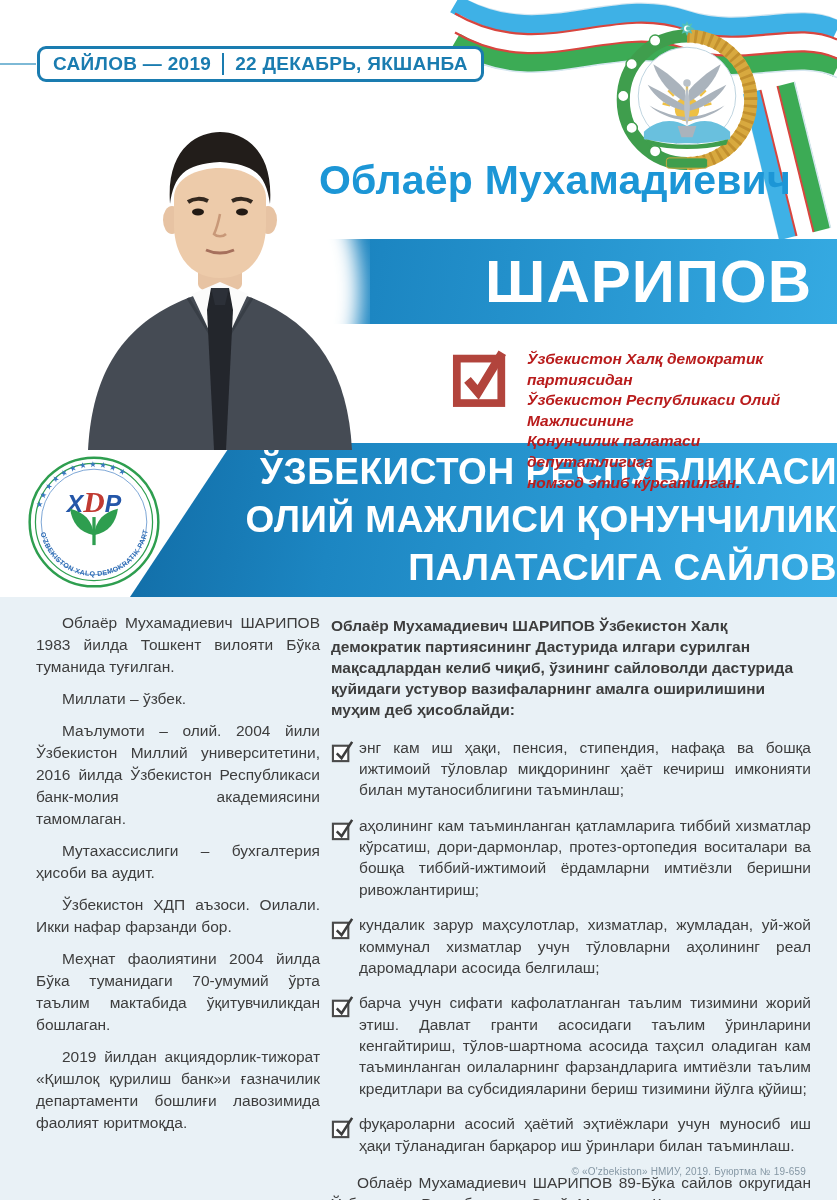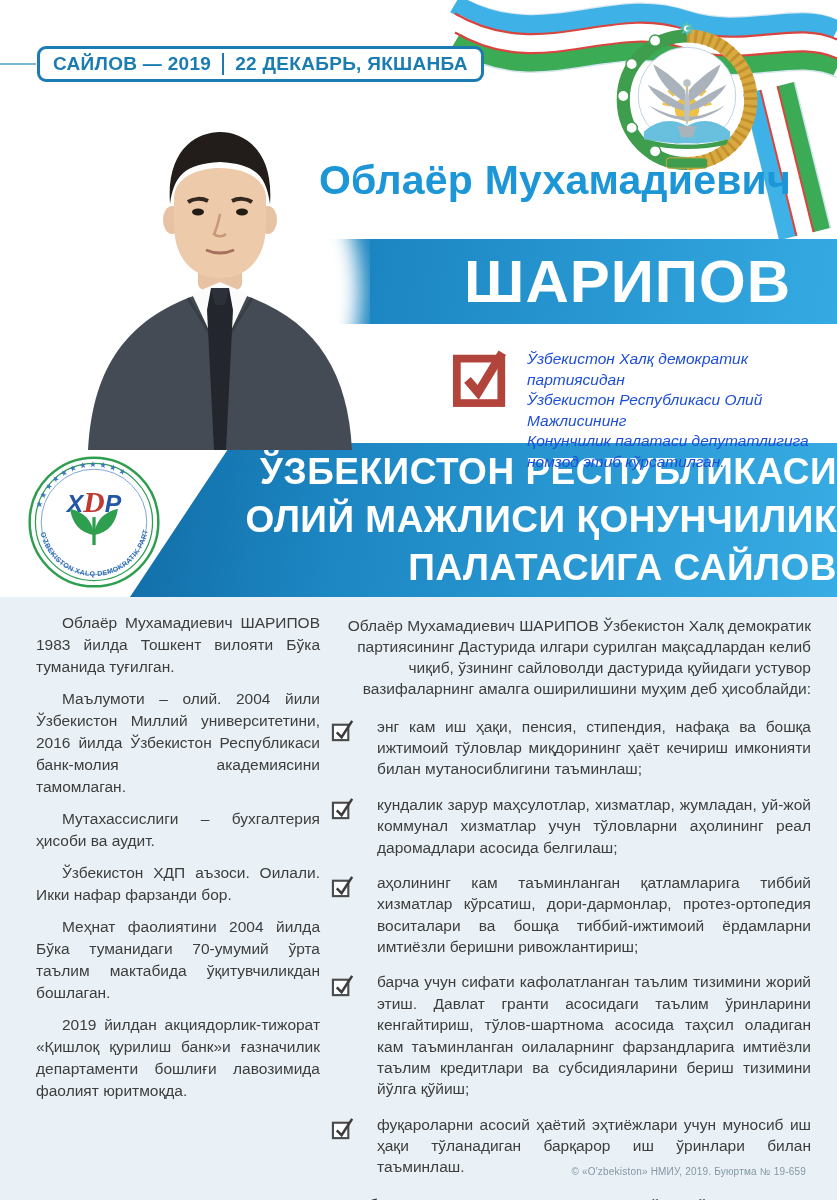--- a/index.html
+++ b/index.html
@@ -18,49 +18,49 @@
   
   .flagsvg{position:absolute;left:400px;top:0;width:437px;height:255px;z-index:1;}
   .emblemsvg{position:absolute;left:612px;top:20px;width:150px;height:152px;z-index:2;}
 
   
   .firstname{position:absolute;right:46px;top:157px;font-size:41px;font-weight:bold;color:#1c96d6;
              letter-spacing:.2px;z-index:4;margin-left:42px;}
   .band1{position:absolute;left:0;top:239px;width:837px;height:85px;
          background:linear-gradient(100deg,#0b5d95 0%,#1c86c2 45%,#35aae2 100%);
          clip-path:polygon(178px 0,837px 0,837px 85px,142px 85px);
-         display:flex;align-items:center;justify-content:flex-end;padding-right:46px;box-sizing:border-box;z-index:2;}
+         display:flex;align-items:center;justify-content:flex-end;padding-right:25px;box-sizing:border-box;z-index:2;}
   .surname{color:#ffffff;font-size:60px;font-weight:bold;letter-spacing:1px;}
 
   .portrait{position:absolute;left:70px;top:112px;width:300px;height:338px;z-index:3;}
 
   
   .nomination{position:absolute;left:452px;top:344px;display:flex;gap:17px;width:370px;z-index:4;}
   .redcheck{width:58px;height:64px;flex:none;}
-  .nom-lines{font-size:15.5px;font-weight:normal;font-style:italic;color:#1d4ed8;line-height:1.33;padding-top:5px;}
+  .nom-lines{font-size:15.5px;font-weight:bold;font-style:italic;color:#b91c1c;line-height:1.33;padding-top:5px;}
 
   
   .band2{position:absolute;left:0;top:443px;width:837px;height:154px;
          background:linear-gradient(100deg,#0b5d95 0%,#1c86c2 40%,#38ace4 100%);
          clip-path:polygon(232px 0,837px 0,837px 154px,130px 154px);
          display:flex;flex-direction:column;justify-content:center;align-items:flex-end;
          box-sizing:border-box;color:#fff;font-weight:bold;font-size:37px;
          line-height:1.3;letter-spacing:.5px;text-align:right;z-index:1;}
 
   .logosvg{position:absolute;left:28px;top:456px;width:132px;height:132px;z-index:5;}
 
   
   .body-bg{position:absolute;left:0;top:597px;width:837px;height:603px;background:#e9f1f6;z-index:0;}
   .bio{position:absolute;left:36px;top:612px;width:284px;font-size:15.5px;line-height:1.42;
        color:#3d3d3d;text-align:justify;z-index:2;}
   .bio p{margin:0 0 10px;text-indent:26px;}
   .program{position:absolute;left:331px;top:616px;width:480px;color:#3d3d3d;font-size:15.5px;
            line-height:1.38;z-index:2;}
-  .intro{font-weight:normal;text-align:right;margin:0 0 16px;line-height:1.35;}
-  .item{display:flex;gap:21px;margin-bottom:14px;}
+  .intro{font-weight:bold;text-align:left;margin:0 0 16px;line-height:1.35;}
+  .item{display:flex;gap:3px;margin-bottom:14px;}
   .item svg{width:25px;height:25px;flex:none;margin-top:2px;}
   .item p{margin:0;text-align:justify;}
   .closing{margin:16px 0 0;text-indent:26px;text-align:justify;}
 
   .footer{position:absolute;right:31px;top:1166px;font-size:10px;color:#8496a3;letter-spacing:.2px;z-index:2;}
 </style>
 </head>
 <body>
 
 <div class="poster">
@@ -211,20 +211,21 @@
     <path d="M80,96 C98,93 107,80 109,64 C92,68 82,78 80,96 Z" fill="#2e9e4f"></path>
     <text font-size="8.5" font-weight="bold" fill="#2f6db5" letter-spacing="0.5">
       <textPath href="#arcBot" startOffset="2">O'ZBEKISTON  XALQ  DEMOKRATIK  PARTIYASI</textPath>
     </text>
   </svg>
 
   <div class="body-bg"></div>
 
   <div class="bio">
     <p>Облаёр Мухамадиевич ШАРИПОВ 1983 йилда Тошкент вилояти Бўка туманида туғилган.</p>
+    <p>Миллати – ўзбек.</p>
     <p>Маълумоти – олий. 2004 йили Ўзбекистон Миллий университетини, 2016 йилда Ўзбекистон Республикаси банк-молия академиясини тамомлаган.</p>
     <p>Мутахассислиги – бухгалтерия ҳисоби ва аудит.</p>
     <p>Ўзбекистон ХДП аъзоси. Оилали. Икки нафар фарзанди бор.</p>
     <p>Меҳнат фаолиятини 2004 йилда Бўка туманидаги 70-умумий ўрта таълим мактабида ўқитувчиликдан бошлаган.</p>
     <p>2019 йилдан акциядорлик-тижорат «Қишлоқ қурилиш банк»и ғазначилик департаменти бошлиғи лавозимида фаолият юритмоқда.</p>
   </div>
 
   <div class="program">
     <p class="intro">Облаёр Мухамадиевич ШАРИПОВ Ўзбекистон Халқ демократик партиясининг Дастурида илгари сурилган мақсадлардан келиб чиқиб, ўзининг сайловолди дастурида қуйидаги устувор вазифаларнинг амалга оширилишини муҳим деб ҳисоблайди:</p>
 
@@ -234,36 +235,36 @@
         <path d="M6,15 L11,20 L22,3" fill="none" stroke="#3c3c3c" stroke-width="2.6"></path>
       </svg>
       <p>энг кам иш ҳақи, пенсия, стипендия, нафақа ва бошқа ижтимоий тўловлар миқдорининг ҳаёт кечириш имконияти билан мутаносиблигини таъминлаш;</p>
     </div>
 
     <div class="item">
       <svg viewBox="0 0 26 26">
         <rect x="2" y="7" width="16" height="16" fill="#fcfdfe" stroke="#4a4a4a" stroke-width="2.2"></rect>
         <path d="M6,15 L11,20 L22,3" fill="none" stroke="#3c3c3c" stroke-width="2.6"></path>
       </svg>
+      <p>аҳолининг кам таъминланган қатламларига тиббий хизматлар кўрсатиш, дори-дармонлар, протез-ортопедия воситалари ва бошқа тиббий-ижтимоий ёрдамларни имтиёзли беришни ривожлантириш;</p>
+    </div>
+
+    <div class="item">
+      <svg viewBox="0 0 26 26">
+        <rect x="2" y="7" width="16" height="16" fill="#fcfdfe" stroke="#4a4a4a" stroke-width="2.2"></rect>
+        <path d="M6,15 L11,20 L22,3" fill="none" stroke="#3c3c3c" stroke-width="2.6"></path>
+      </svg>
       <p>кундалик зарур маҳсулотлар, хизматлар, жумладан, уй-жой коммунал хизматлар учун тўловларни аҳолининг реал даромадлари асосида белгилаш;</p>
     </div>
 
     <div class="item">
       <svg viewBox="0 0 26 26">
         <rect x="2" y="7" width="16" height="16" fill="#fcfdfe" stroke="#4a4a4a" stroke-width="2.2"></rect>
         <path d="M6,15 L11,20 L22,3" fill="none" stroke="#3c3c3c" stroke-width="2.6"></path>
       </svg>
-      <p>аҳолининг кам таъминланган қатламларига тиббий хизматлар кўрсатиш, дори-дармонлар, протез-ортопедия воситалари ва бошқа тиббий-ижтимоий ёрдамларни имтиёзли беришни ривожлантириш;</p>
-    </div>
-
-    <div class="item">
-      <svg viewBox="0 0 26 26">
-        <rect x="2" y="7" width="16" height="16" fill="#fcfdfe" stroke="#4a4a4a" stroke-width="2.2"></rect>
-        <path d="M6,15 L11,20 L22,3" fill="none" stroke="#3c3c3c" stroke-width="2.6"></path>
-      </svg>
       <p>барча учун сифати кафолатланган таълим тизимини жорий этиш. Давлат гранти асосидаги таълим ўринларини кенгайтириш, тўлов-шартнома асосида таҳсил оладиган кам таъминланган оилаларнинг фарзандларига имтиёзли таълим кредитлари ва субсидияларини бериш тизимини йўлга қўйиш;</p>
     </div>
 
     <div class="item">
       <svg viewBox="0 0 26 26">
         <rect x="2" y="7" width="16" height="16" fill="#fcfdfe" stroke="#4a4a4a" stroke-width="2.2"></rect>
         <path d="M6,15 L11,20 L22,3" fill="none" stroke="#3c3c3c" stroke-width="2.6"></path>
       </svg>
       <p>фуқароларни асосий ҳаётий эҳтиёжлари учун муносиб иш ҳақи тўланадиган барқарор иш ўринлари билан таъминлаш.</p>
     </div>

